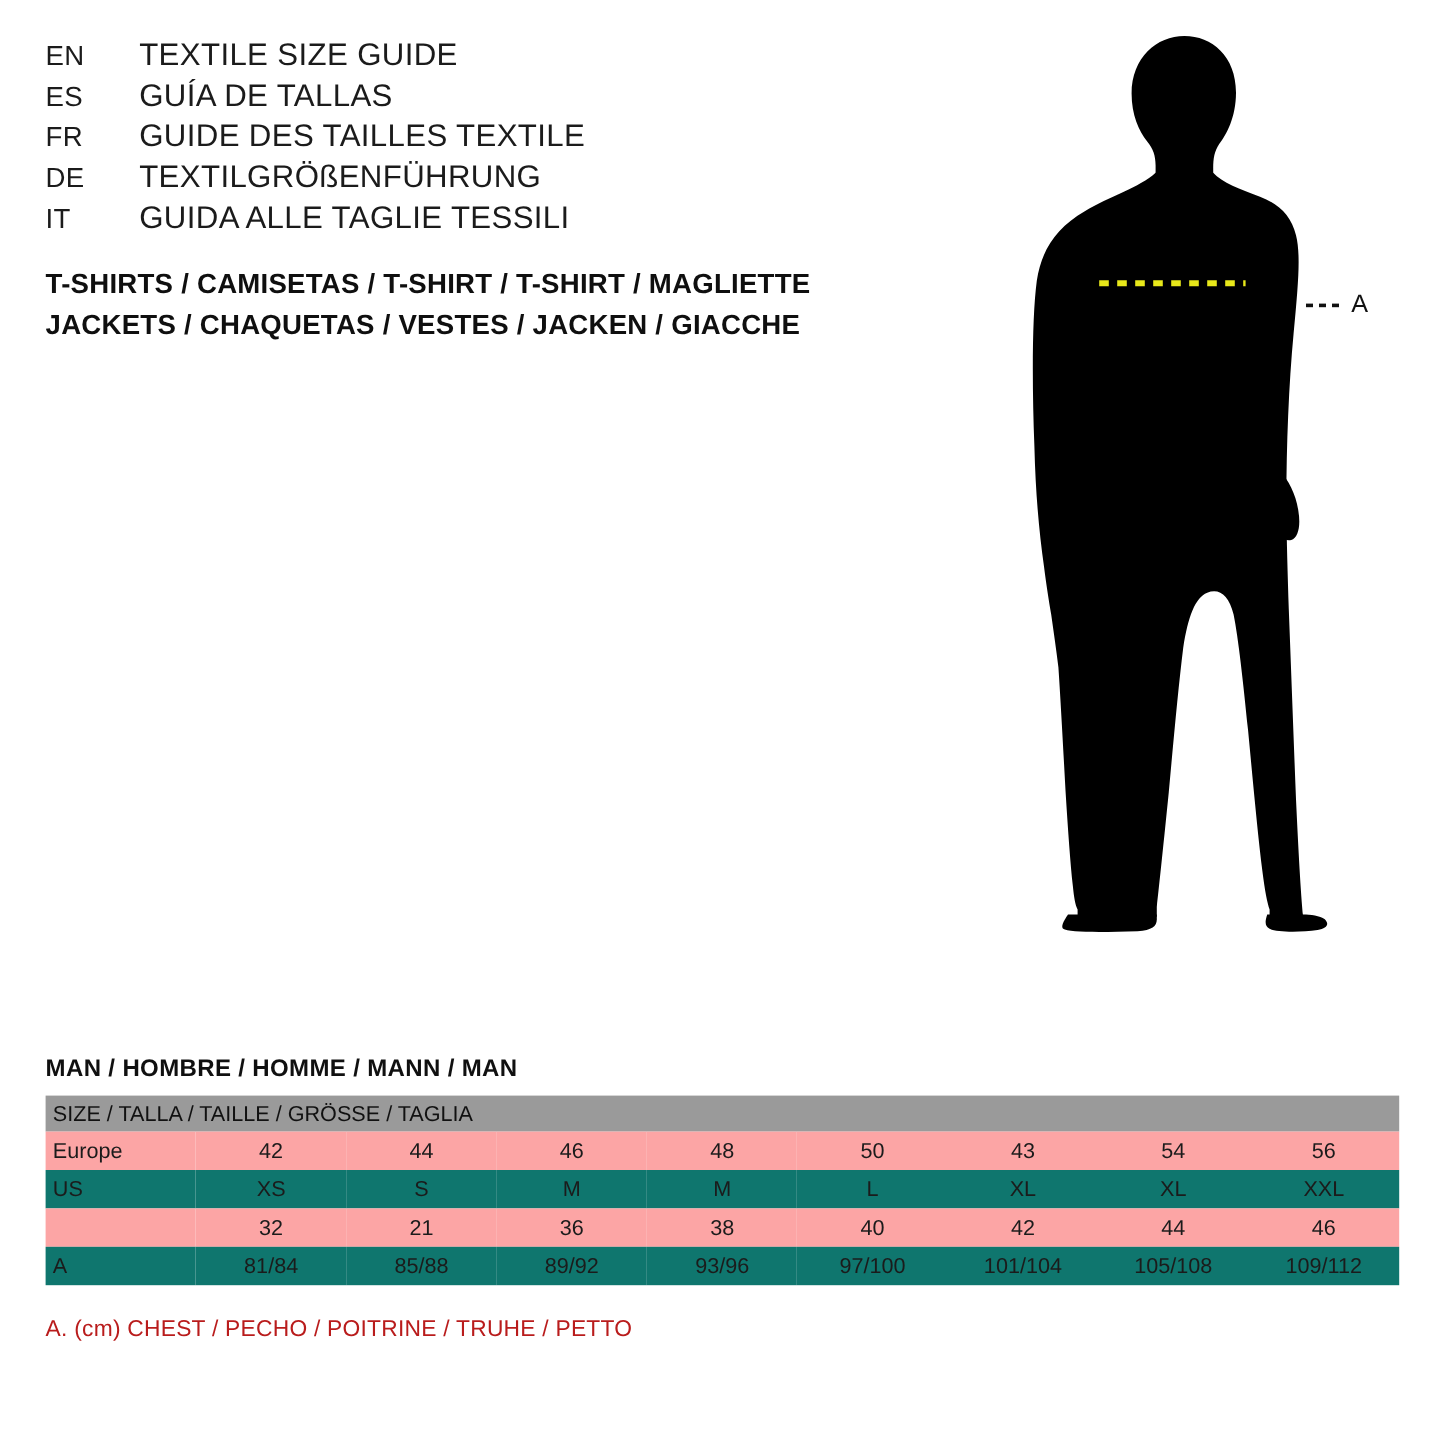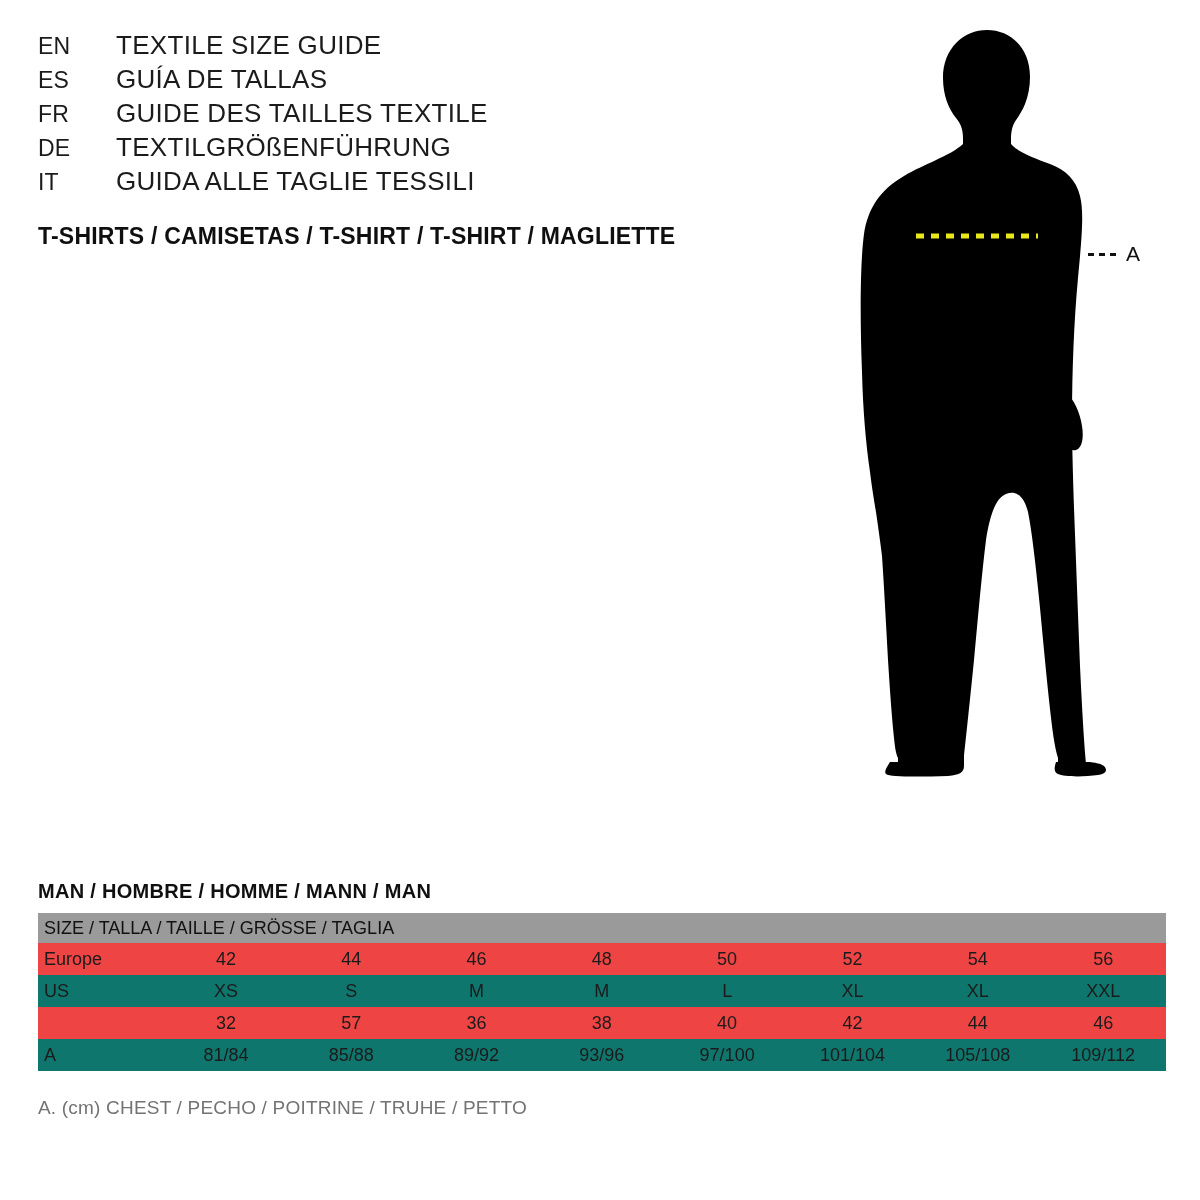--- a/index.html
+++ b/index.html
@@ -121,30 +121,30 @@
     padding-left: 6px;
     width: 168px;
   }
   tr.head-row td {
     background: #9a9a9a;
     color: #111;
     font-size: 18px;
     height: 30px;
   }
   tr.shade td {
-    background: #ef4444;
+    background: #fca5a5;
   }
   tr.plain td {
     background: #0f766e;
   }
   .footnote {
     margin-top: 26px;
     font-size: 19px;
     letter-spacing: 0.2px;
-    color: #737373;
+    color: #b91c1c;
   }
 </style>
 </head>
 <body>
 
 <div class="page">
 
   <div class="lang-block">
     <div class="lang-row">
       <div class="lang-code">EN</div>
@@ -163,20 +163,21 @@
       <div class="lang-text">TEXTILGRÖßENFÜHRUNG</div>
     </div>
     <div class="lang-row">
       <div class="lang-code">IT</div>
       <div class="lang-text">GUIDA ALLE TAGLIE TESSILI</div>
     </div>
   </div>
 
   <div class="cat-block">
     <div class="cat-line">T-SHIRTS / CAMISETAS / T-SHIRT / T-SHIRT / MAGLIETTE</div>
+    <div class="cat-line">JACKETS / CHAQUETAS / VESTES / JACKEN / GIACCHE</div>
   </div>
 
   <div class="figure-wrap">
     <svg width="340" height="760" viewBox="0 0 340 760">
 
       <path d="M113 58 C113 28 134 10 157 10 C180 10 200 27 200 57 C200 78 192 92 186 100
                C182 106 181 112 181 120 L181 128 C181 128 140 128 133 128 L133 118
                C133 110 131 104 126 98 C119 89 113 76 113 58 Z" fill="#000000"></path>
 
       <path d="M133 124 C120 136 94 144 74 156 C50 170 38 188 34 214
@@ -221,39 +222,39 @@
           <tr class="head-row">
         <td class="rowhead" colspan="9">SIZE / TALLA / TAILLE / GRÖSSE / TAGLIA</td>
       </tr>
       <tr class="shade">
         <td class="rowhead">Europe</td>
         <td>42</td>
         <td>44</td>
         <td>46</td>
         <td>48</td>
         <td>50</td>
-        <td>52</td>
+        <td>43</td>
         <td>54</td>
         <td>56</td>
       </tr>
       <tr class="plain">
         <td class="rowhead">US</td>
         <td>XS</td>
         <td>S</td>
         <td>M</td>
         <td>M</td>
         <td>L</td>
         <td>XL</td>
         <td>XL</td>
         <td>XXL</td>
       </tr>
       <tr class="shade">
         <td class="rowhead"></td>
         <td>32</td>
-        <td>57</td>
+        <td>21</td>
         <td>36</td>
         <td>38</td>
         <td>40</td>
         <td>42</td>
         <td>44</td>
         <td>46</td>
       </tr>
       <tr class="plain">
         <td class="rowhead">A</td>
         <td>81/84</td>

